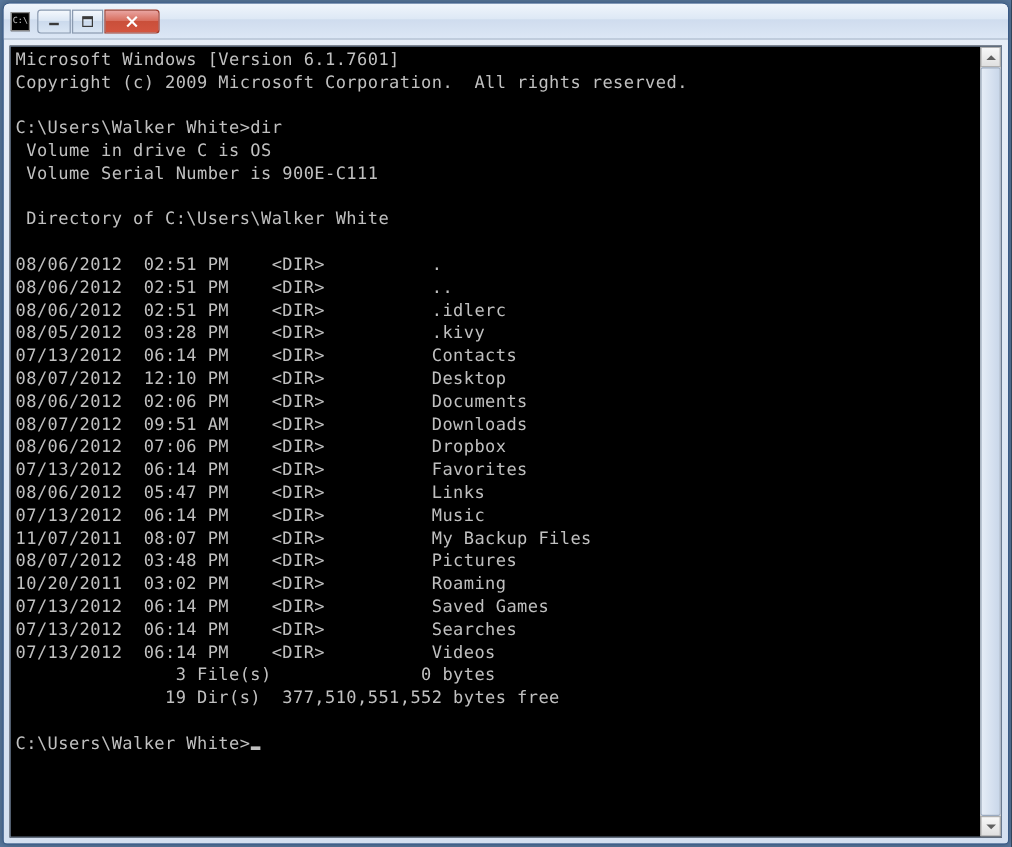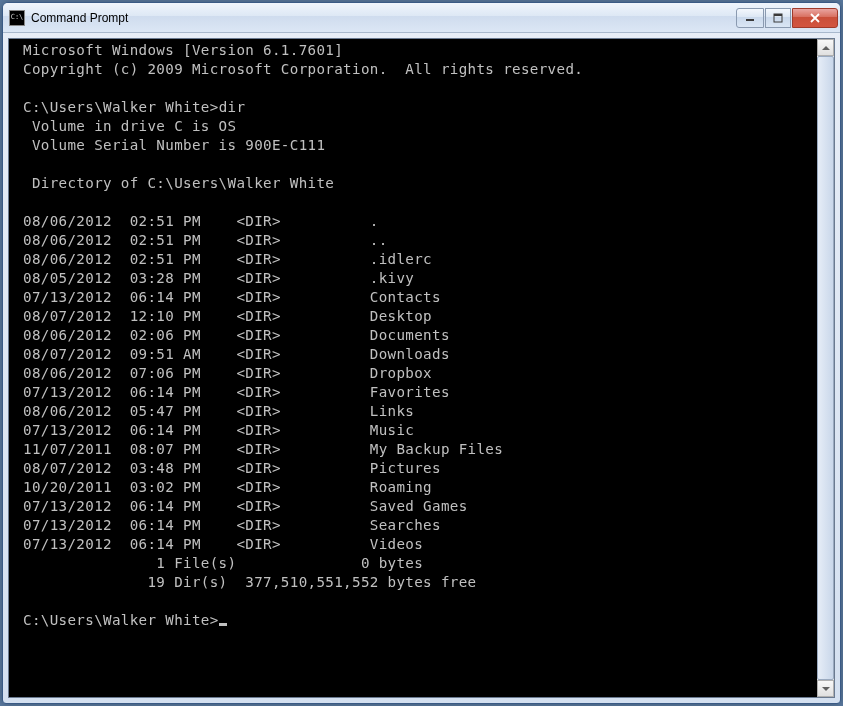--- a/index.html
+++ b/index.html
@@ -95,21 +95,21 @@
       display: flex;
       overflow: hidden;
     }
     .terminal {
       flex: 1;
       background: #000;
       color: #c0c0c0;
       font-family: "Lucida Console", "Consolas", monospace;
       font-size: 14.2px;
       line-height: 19px;
-      padding: 2px 0 0 14px;
+      padding: 2px 0 0 4px;
       white-space: pre;
       overflow: hidden;
       letter-spacing: 0.35px;
     }
     .scrollbar {
       width: 17px;
       background: #f0f0f0;
       display: flex;
       flex-direction: column;
     }
@@ -160,21 +160,20 @@
     }
   </style>
 </head>
 <body>
 
 <div class="window">
   <div class="titlebar">
     <div class="titlebar-icon">
       <span class="titlebar-icon-inner">C:\</span>
     </div>
-    <div class="titlebar-text">Command Prompt</div>
     <div class="window-controls">
       <div class="win-btn minimize">
         <svg width="10" height="10">
             <rect x="1" y="6" width="8" height="2" fill="#3a3a3a"></rect>
           </svg>
       </div>
       <div class="win-btn maximize">
         <svg width="10" height="10">
             <rect x="1" y="1" width="8" height="8" fill="none" stroke="#3a3a3a" stroke-width="1"></rect>
             <rect x="1" y="1" width="8" height="2" fill="#3a3a3a"></rect>
@@ -208,21 +207,21 @@
 08/06/2012  07:06 PM    &lt;DIR&gt;          Dropbox
 07/13/2012  06:14 PM    &lt;DIR&gt;          Favorites
 08/06/2012  05:47 PM    &lt;DIR&gt;          Links
 07/13/2012  06:14 PM    &lt;DIR&gt;          Music
 11/07/2011  08:07 PM    &lt;DIR&gt;          My Backup Files
 08/07/2012  03:48 PM    &lt;DIR&gt;          Pictures
 10/20/2011  03:02 PM    &lt;DIR&gt;          Roaming
 07/13/2012  06:14 PM    &lt;DIR&gt;          Saved Games
 07/13/2012  06:14 PM    &lt;DIR&gt;          Searches
 07/13/2012  06:14 PM    &lt;DIR&gt;          Videos</span>
-<span>               1 File(s)              0 bytes</span>
+<span>               3 File(s)              0 bytes</span>
 <span>              19 Dir(s)  377,510,551,552 bytes free</span>
 
 <span>C:\Users\Walker White&gt;</span><span class="cursor"></span>
 </div>
     <div class="scrollbar">
       <div class="scroll-btn">
         <div class="arrow up"></div>
       </div>
       <div class="scroll-track">
         <div class="scroll-thumb"></div>

